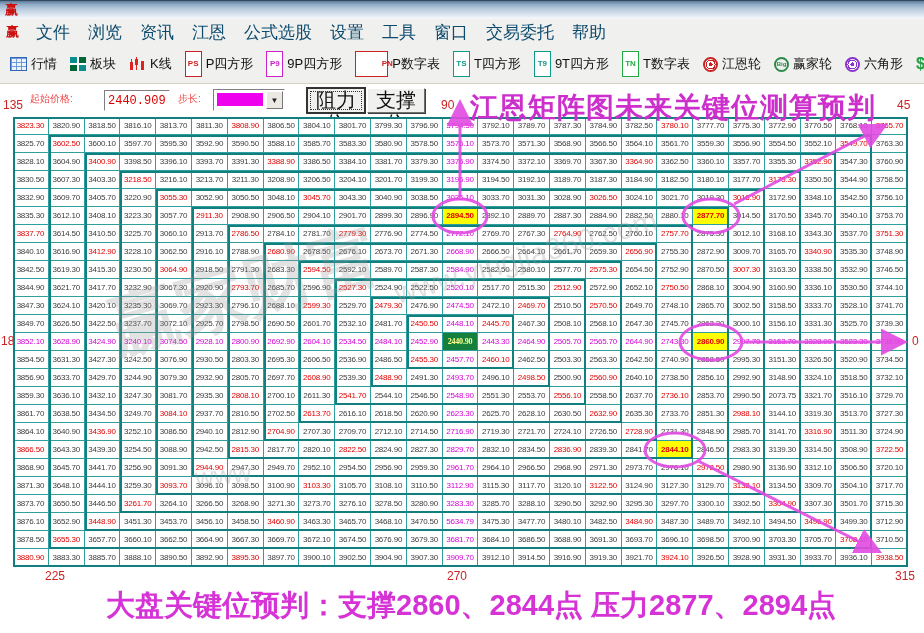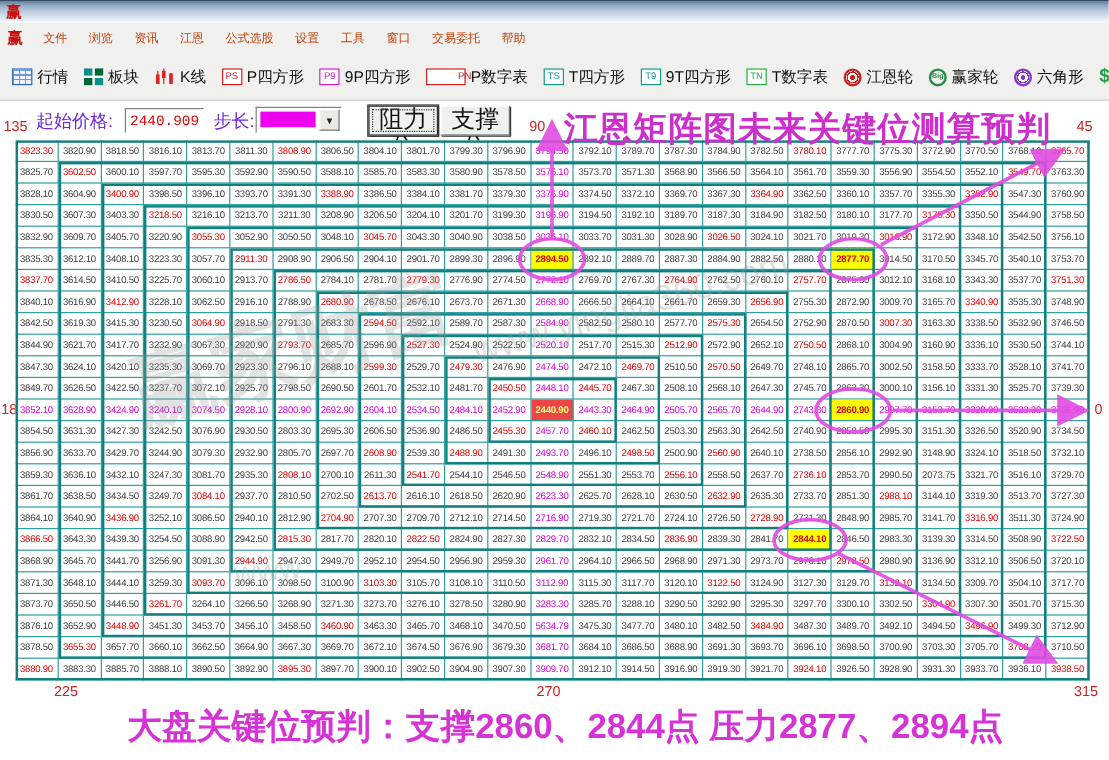--- a/index.html
+++ b/index.html
@@ -10,51 +10,51 @@
   
   .titlebar { position:absolute; left:0; top:0; width:924px; height:19px;
     background:linear-gradient(#5c7a99 0%, #8fa9c6 18%, #b9cbde 45%, #e9eff6 88%, #f7fafc 100%);
     border-top:1px solid #33495f; display:flex; align-items:center; }
   .titlebar .logo { color:#cc1111; font-weight:bold; font-size:13px; margin:0 6px 0 5px; }
   .titlebar .title { font-size:12px; color:#1c1c1c; }
 
   .menubar { position:absolute; left:0; top:19px; width:924px; height:26px;
     background:#f0f0ee; display:flex; align-items:center; }
   .menubar .logo { color:#cc1111; font-weight:bold; font-size:13px; margin:0 8px 0 6px; }
-  .menu-item { font-size:10px; color:#c2410c; padding:3px 9px; cursor:default; }
+  .menu-item { font-size:17px; color:#0c4a6e; padding:3px 9px; cursor:default; }
 
   .toolbar { position:absolute; left:0; top:45px; width:924px; height:39px;
     background:#f0f0ee; border-bottom:1px solid #d8d2c4; display:flex; align-items:center; padding-left:10px; }
   .tb-item { display:flex; align-items:center; margin-right:13px; cursor:default; }
   .tb-item .tb-label { font-size:13px; color:#111; margin-left:4px; white-space:nowrap; }
   .tb-ico { display:inline-flex; align-items:center; justify-content:center; }
   .quote-grid-icon { width:17px; height:14px; border:1px solid #3366bb; background:#eef4ff;
     background-image:repeating-linear-gradient(to bottom,#6f9ad4 0 1px,transparent 1px 4px),
                      repeating-linear-gradient(to right,#6f9ad4 0 1px,transparent 1px 5px); }
   .sector-blocks-icon { width:16px; height:14px; background:#fff;
     background-image:linear-gradient(#0b8d8d,#0b8d8d),linear-gradient(#063,#063),
                      linear-gradient(#063,#063),linear-gradient(#0b8d8d,#0b8d8d);
     background-size:7px 6px; background-position:0 0,9px 0,0 8px,9px 8px; background-repeat:no-repeat; }
   .candlestick-icon { width:17px; height:15px;
     background-image:linear-gradient(#d22,#d22),linear-gradient(#d22,#d22),linear-gradient(#d22,#d22),
                      linear-gradient(#d22,#d22),linear-gradient(#d22,#d22);
     background-size:3px 8px,3px 6px,3px 9px,1px 13px,1px 11px;
     background-position:1px 5px,6px 2px,12px 4px,7px 0,2px 2px; background-repeat:no-repeat; }
-  .badge-icon { width:17px; height:14px; border:1px solid currentColor; background:#fff;
-    font-size:8px; font-weight:normal; line-height:12px; text-align:center; }
+  .badge-icon { width:17px; height:26px; border:1px solid currentColor; background:#fff;
+    font-size:8px; font-weight:bold; line-height:12px; text-align:center; }
   .gann-wheel-icon { width:15px; height:15px; border-radius:50%; border:2px solid #c22;
     background:radial-gradient(circle,#c22 0 2px,#fff 2px 4px,#c22 4px 5px,#fff 5px); }
   .winner-wheel-icon { width:15px; height:15px; border-radius:50%; border:2px solid #2a8a4a;
     color:#2a8a4a; font-size:6px; font-weight:bold; }
   .hexagon-icon { width:15px; height:15px; border-radius:50%; border:2px solid #8833cc;
     background:radial-gradient(circle,#8833cc 0 2px,#fff 2px 4px,#8833cc 4px 5px,#fff 5px); }
   .dollar-icon { color:#22a044; font-size:16px; font-weight:bold; text-shadow:1px 1px 0 #cde8d4; }
 
   
-  .ctl-label { position:absolute; font-size:15px; color:#6d28d9; }
+  .ctl-label { position:absolute; font-size:10px; color:#ef4444; }
   .price-input { position:absolute; left:104px; top:90px; width:66px; height:21px;
     border:1px solid; border-color:#808080 #fff #fff #808080; background:#fff;
     color:#d00; font-size:12px; padding:2px 3px; font-family:Liberation Mono, monospace; }
   .step-select { position:absolute; left:213px; top:89px; width:72px; height:22px;
     border:1px solid; border-color:#808080 #fff #fff #808080; background:#fff; cursor:default; }
   .step-swatch { position:absolute; left:3px; top:3px; width:46px; height:13px; }
   .dd-btn { position:absolute; right:1px; top:1px; width:17px; height:18px; background:#ece9e2;
     border:1px solid; border-color:#fff #777 #777 #fff; font-size:8px; color:#222;
     text-align:center; line-height:17px; }
   .btn { position:absolute; top:88px; width:58px; height:25px; background:#f0f0ee;
@@ -68,21 +68,21 @@
   
   #grid { position:absolute; left:13px; top:117px; width:895px; height:450px;
     display:grid; grid-template-columns:repeat(25,1fr); grid-template-rows:repeat(25,1fr);
     background:#fff; z-index:1; }
   .cell { min-width:0; overflow:hidden; display:flex; align-items:center; justify-content:center;
     border-right:1px solid #2f9e9e; border-bottom:1px solid #2f9e9e;
     font-size:8px; letter-spacing:-0.2px; color:#3c3c3c; white-space:nowrap; }
   .cell.m { color:#d400d4; }
   .cell.r { color:#e00000; }
   .cell.key { background:#ffff00; color:#e00000; font-weight:bold; }
-  .cell.center { background:#ef4444; color:#ffff88; font-weight:bold; }
+  .cell.center { background:#15803d; color:#ffff88; font-weight:bold;font-family:Liberation Serif, serif; }
   .ring { position:absolute; border:2px solid #117f7f; pointer-events:none; }
 
   
   #anno { position:absolute; left:0; top:0; width:924px; height:633px; z-index:5; pointer-events:none; }
   .big-title { position:absolute; left:470px; top:89px; font-size:28px; font-weight:bold;
     color:#cc2fcc; z-index:6; white-space:nowrap; letter-spacing:1px; }
   .bottom-text { position:absolute; left:106px; top:586px; font-size:29px; font-weight:bold;
     color:#d633d6; z-index:6; white-space:nowrap; }
   .wm { position:absolute; color:#9a9a9a; z-index:3; pointer-events:none; white-space:nowrap; }
   .wm1 { left:105px; top:245px; font-size:70px; opacity:.28; transform:rotate(-16deg); font-weight:bold; }

